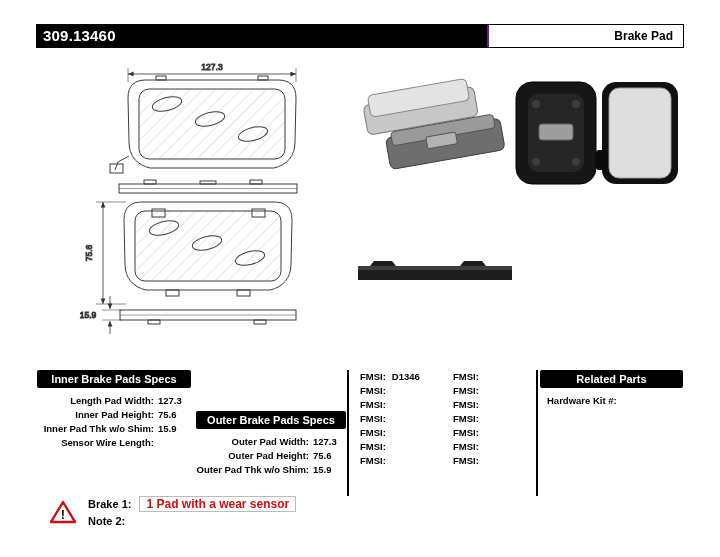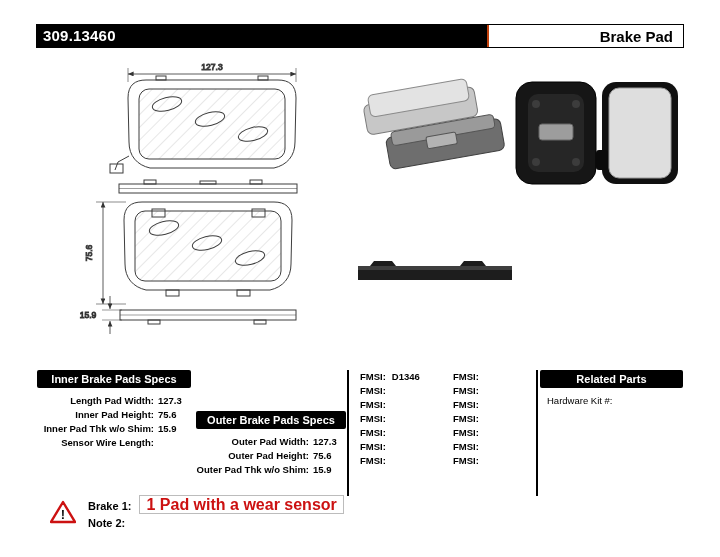--- a/index.html
+++ b/index.html
@@ -10,23 +10,23 @@
   
   .header {
     position:absolute; left:36px; top:24px; width:648px; height:24px;
     display:flex; background:#000; border:1px solid #000; box-sizing:border-box;
   }
   .header .pn {
     flex:1; color:#fff; font-weight:bold; font-size:15px; line-height:22px;
     padding-left:6px; letter-spacing:.2px;
   }
   .header .title-box {
-    width:196px; background:#fff; box-sizing:border-box; border-left:2px solid #c2410c;
+    width:196px; background:#fff; box-sizing:border-box; border-left:2px solid #701a75;
     display:flex; align-items:center; justify-content:flex-end; padding-right:10px;
-    font-weight:bold; font-size:15px; color:#000;
+    font-weight:bold; font-size:12px; color:#000;
   }
   
   .diagram { position:absolute; left:36px; top:52px; width:648px; height:316px; }
   .dim-text { fill:#111; font-size:8.5px; font-family:"Liberation Sans","DejaVu Sans",sans-serif; }
   
   .specs { position:absolute; left:36px; top:370px; width:648px; height:128px; font-size:9.5px; }
   .col { position:absolute; top:0; }
   .col-inner   { left:0;     width:156px; }
   .col-outer   { left:159px; width:152px;margin-top:41px; }
   .col-fmsi    { left:314px; width:186px; }
@@ -37,28 +37,28 @@
     height:18px; line-height:18px; background:#000; color:#fff; text-align:center;
     font-weight:bold; font-size:11px; border-radius:2px; margin:0 1px 6px 1px;
   }
   .spec-row { display:flex; line-height:14px; font-weight:bold; white-space:nowrap; }
   .spec-row .lbl { flex:1; text-align:right; }
   .spec-row .val { width:34px; padding-left:4px; text-align:left; }
   .fmsi-wrap { display:flex; }
   .fmsi-col { flex:1; }
   .fmsi-row { line-height:14px; font-weight:bold; padding-left:10px; white-space:nowrap; }
   .fmsi-row .val { padding-left:6px; }
-  .rel-row { padding-left:8px; font-weight:normal; line-height:14px; }
+  .rel-row { padding-left:8px; font-weight:bold; line-height:14px; }
   
   .notes { position:absolute; left:50px; top:496px; height:50px; }
   .warning { position:absolute; left:0; top:4px; width:26px; height:24px; }
   .note-line { margin-left:38px; line-height:17px; font-size:11px; white-space:nowrap; }
   .note-label { font-weight:bold; }
   .note1-text {
-    color:#cc1111; font-weight:bold; font-size:16px;
+    color:#cc1111; font-weight:bold; font-size:12px;
     border:1px solid #bcbcbc; padding:0 6px; margin-left:5px;
   }
 </style>
 </head>
 <body>
 
 <div class="page">
 
   <div class="header">
     <div class="pn">309.13460</div>

